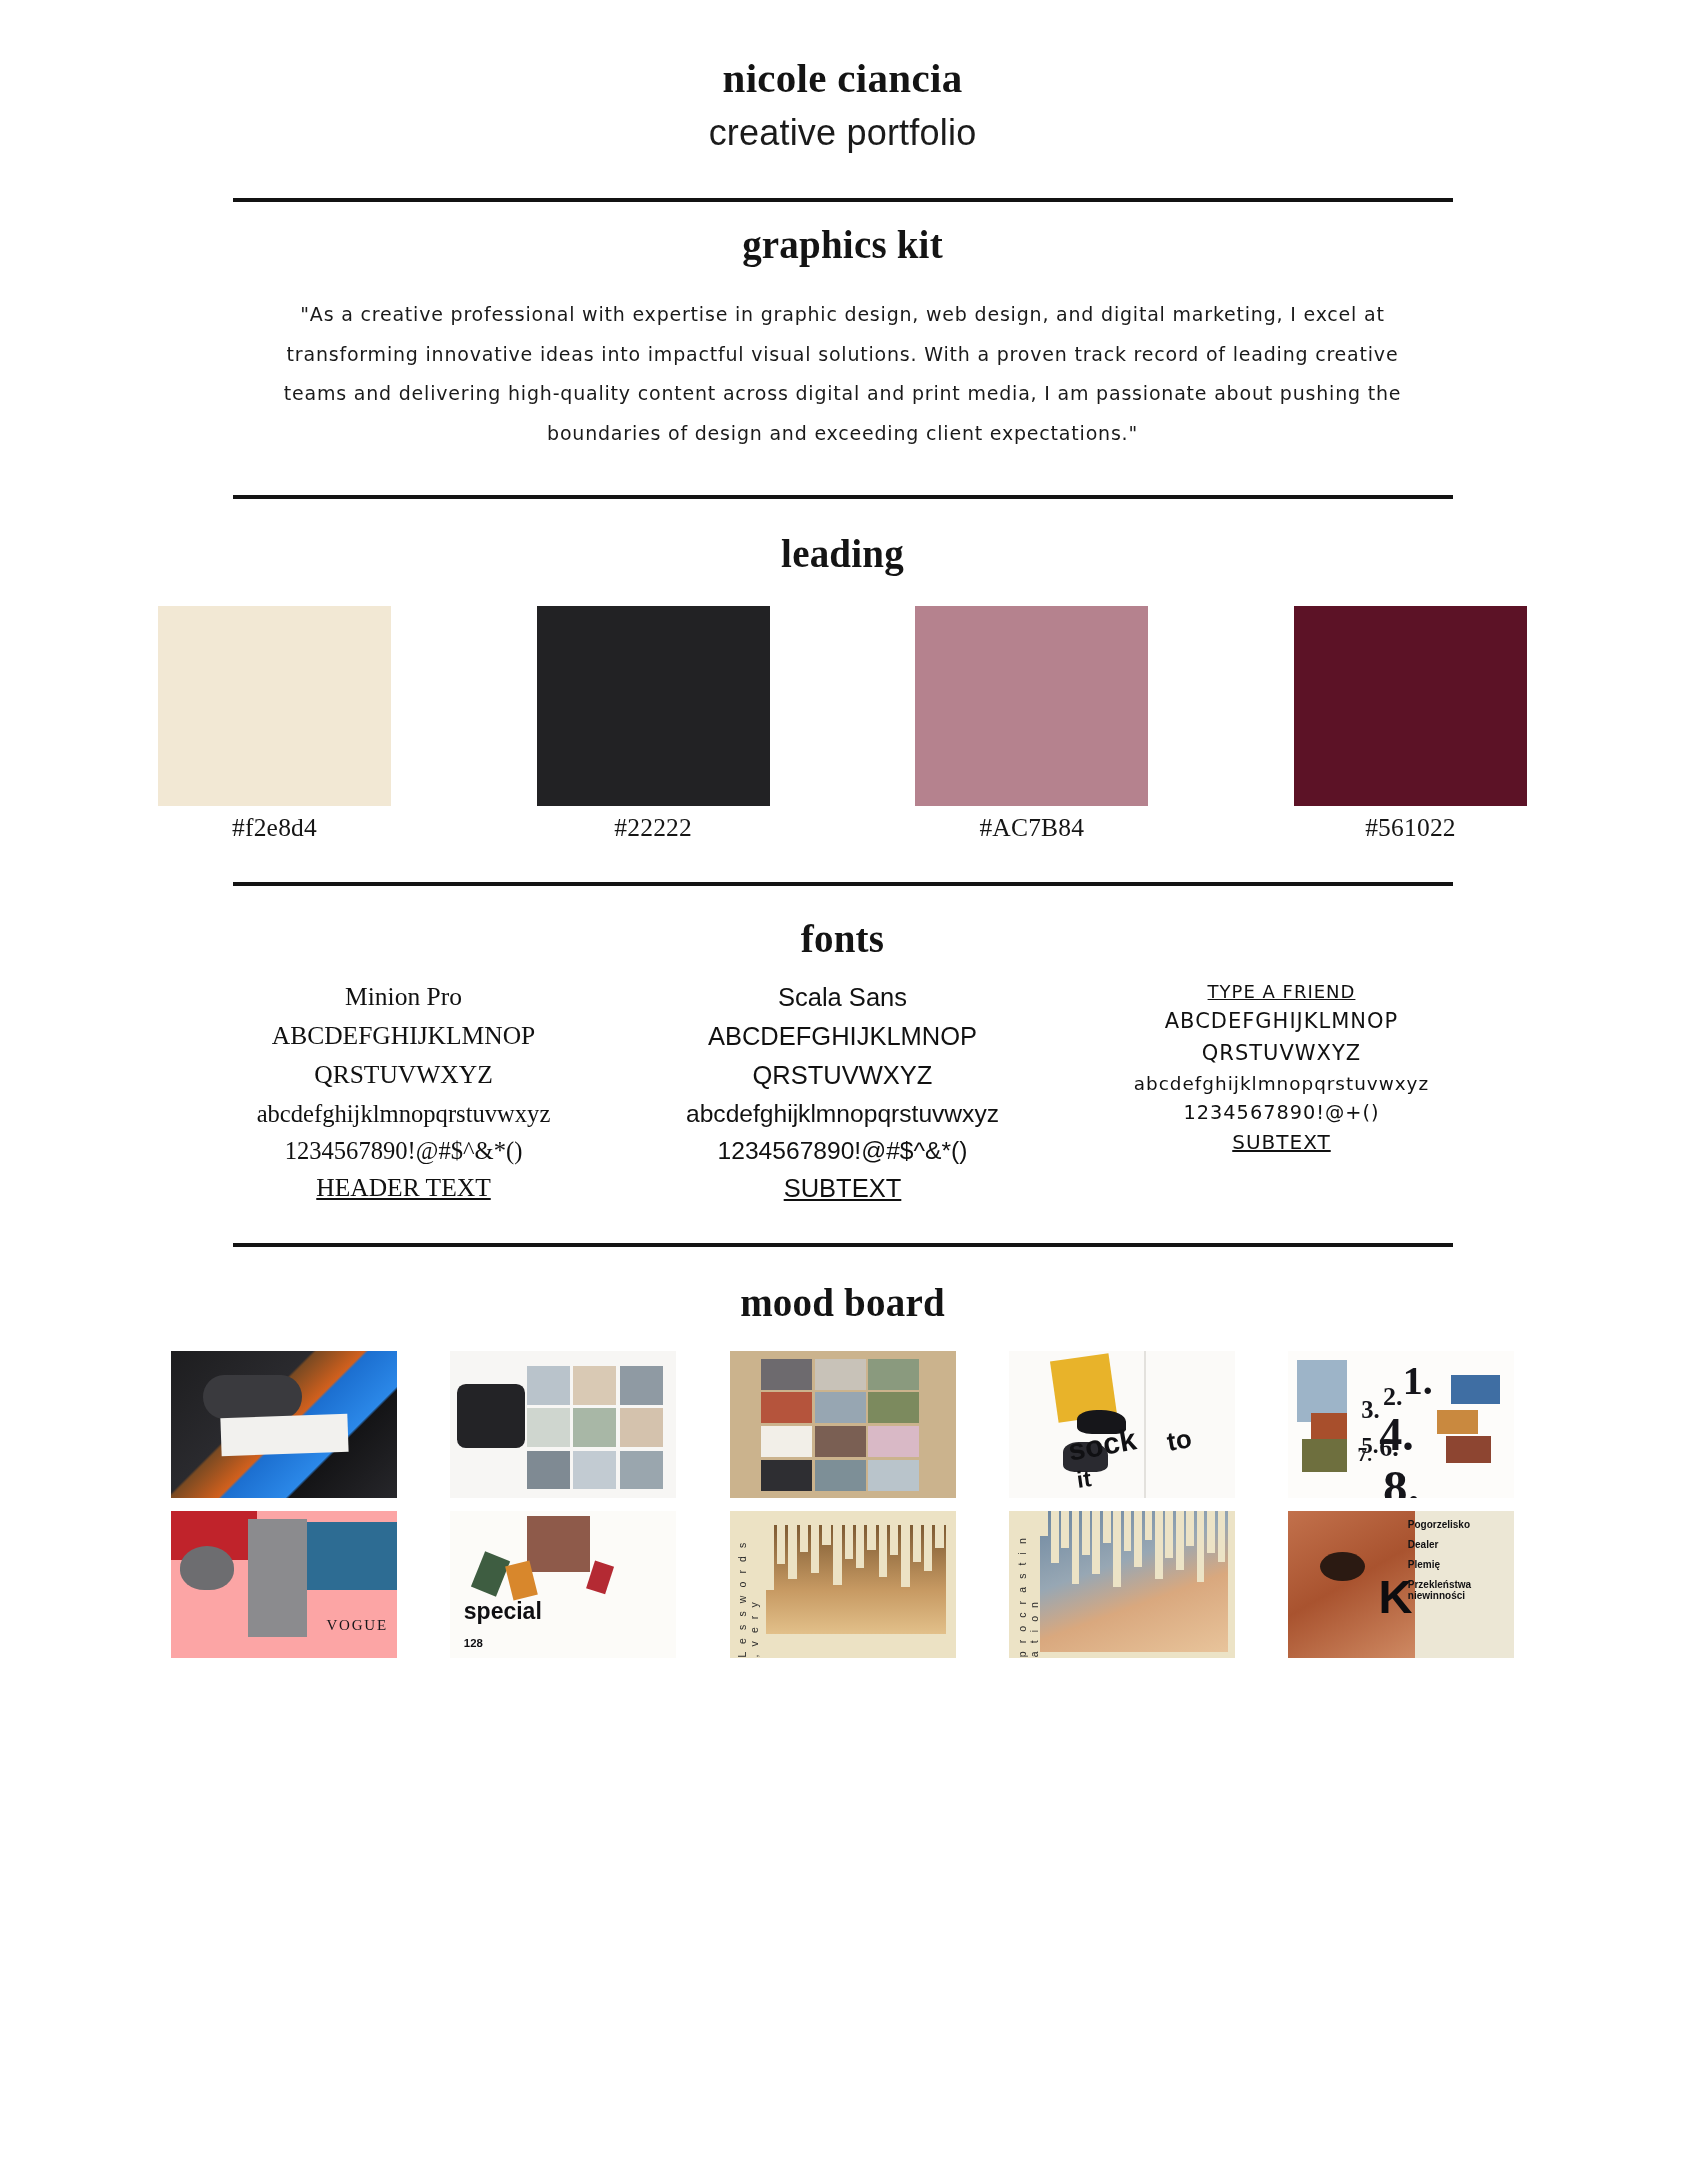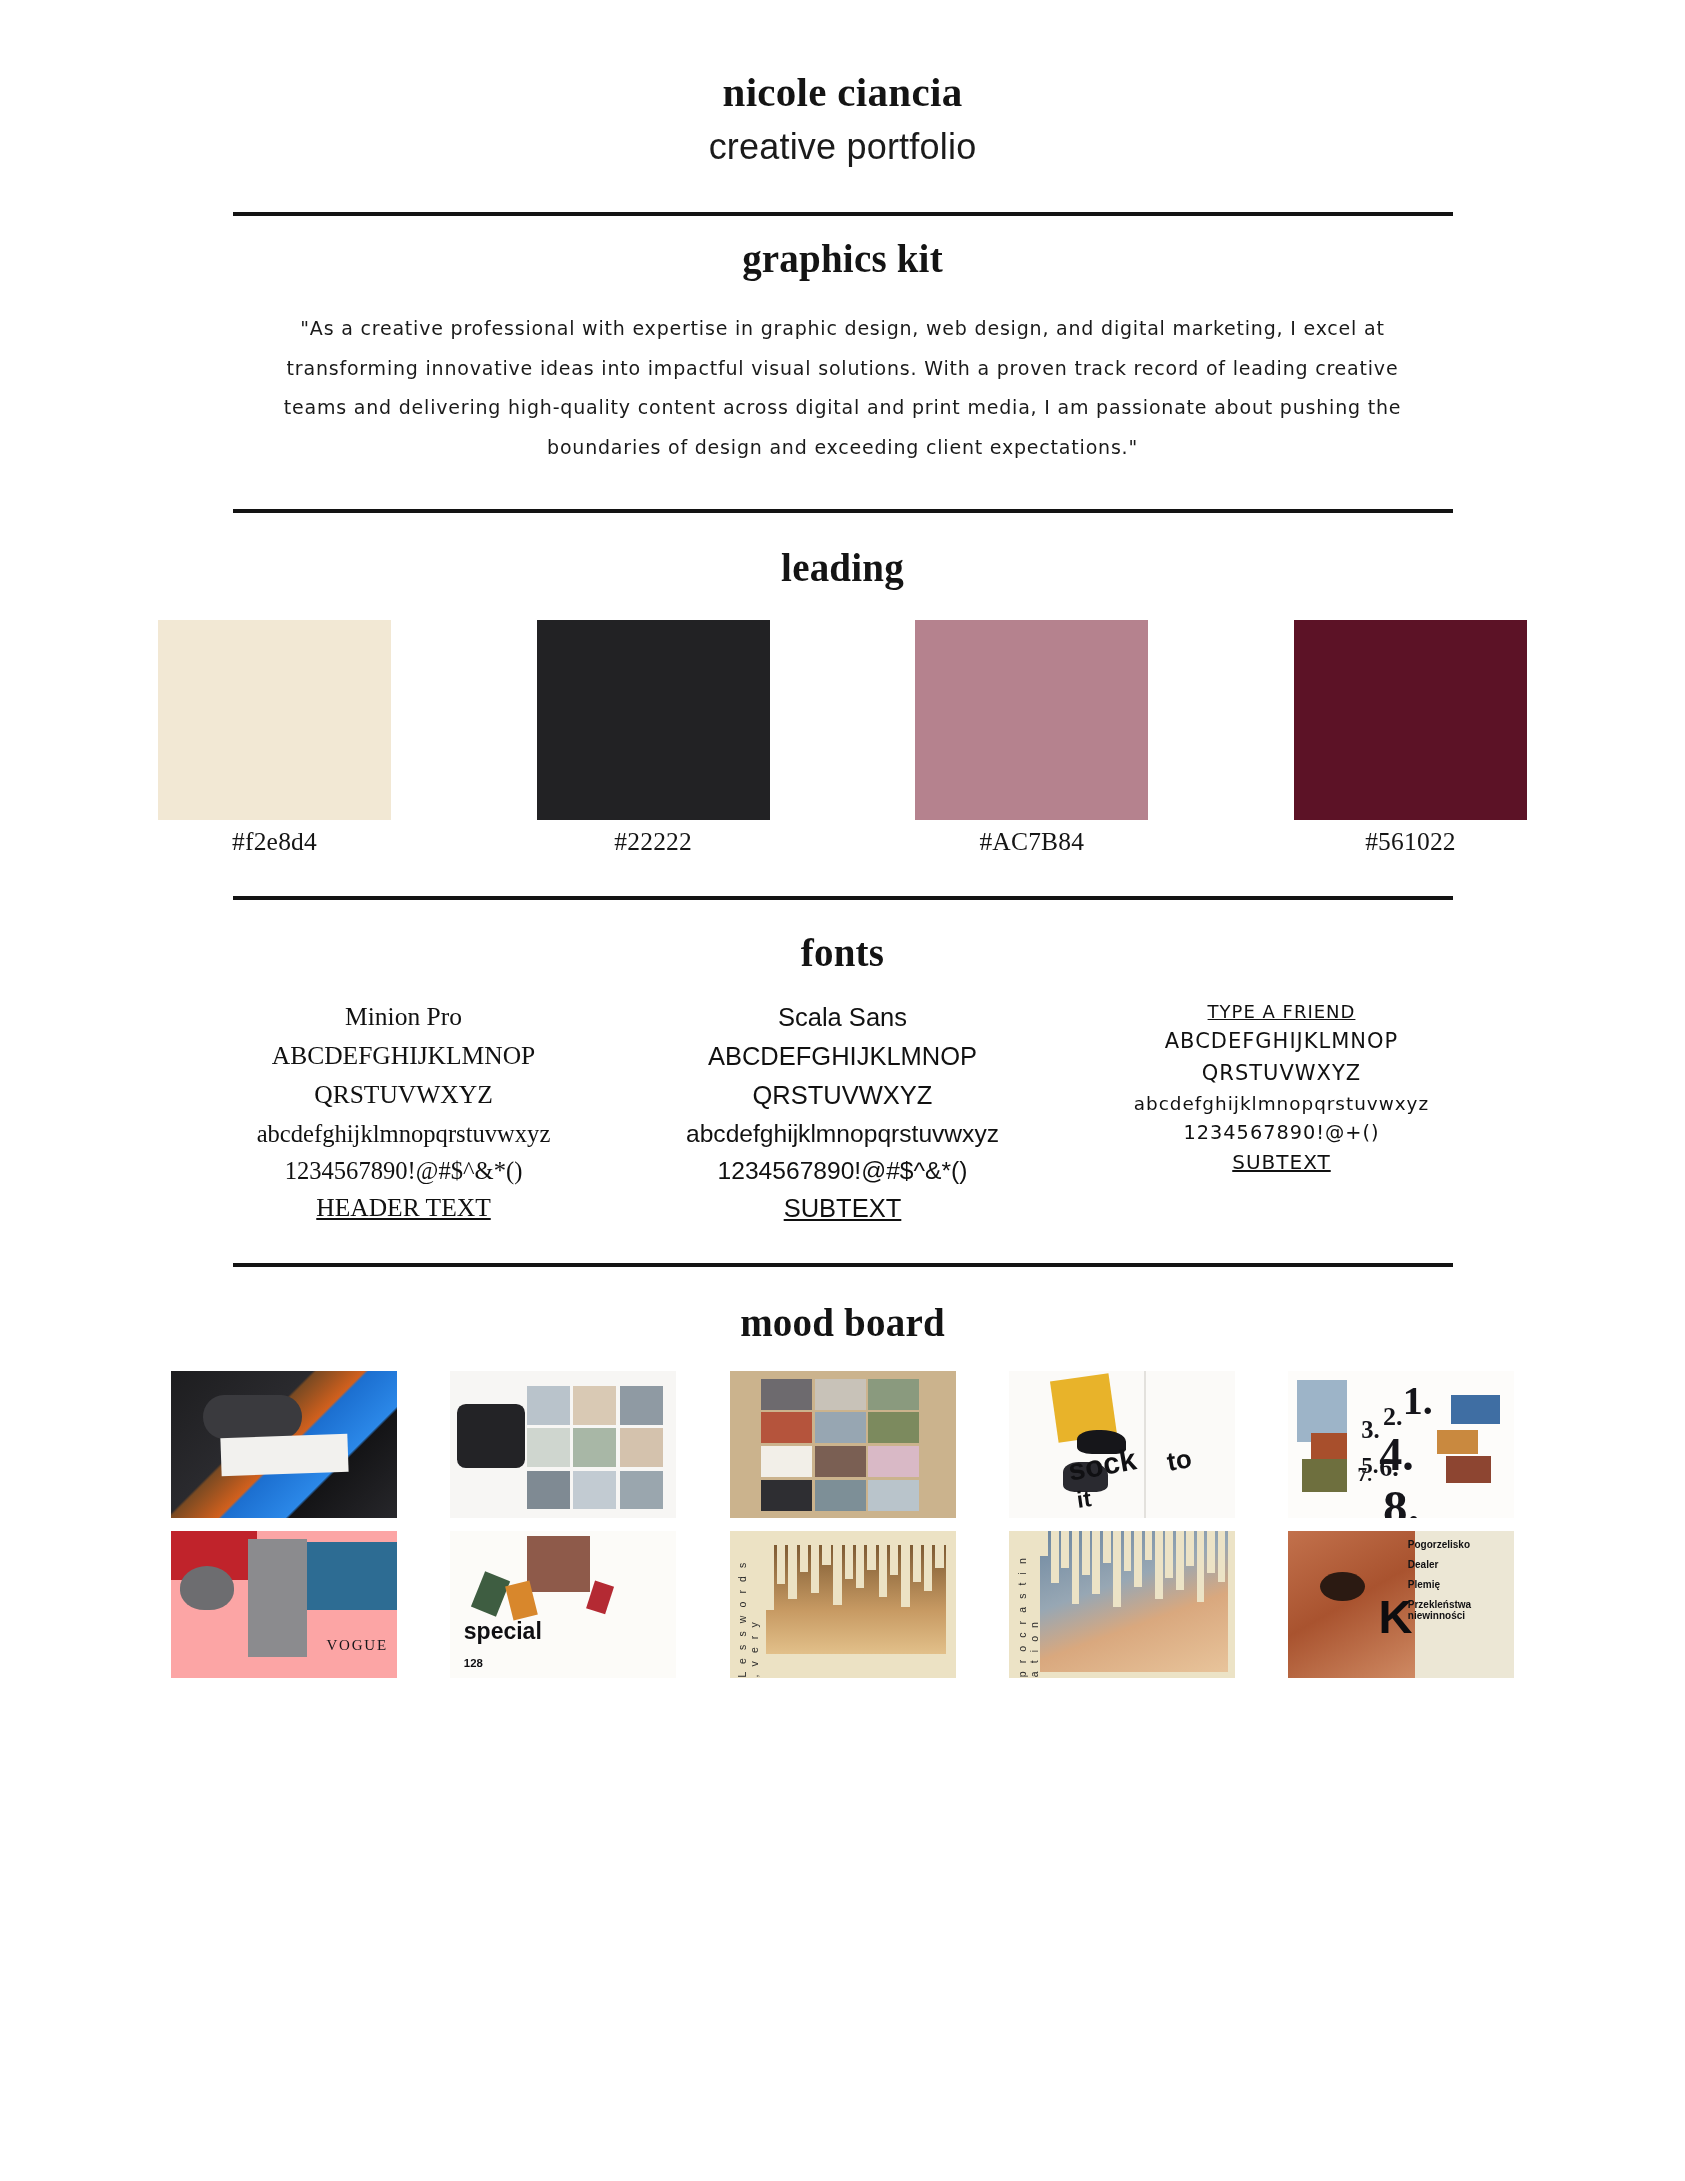--- a/index.html
+++ b/index.html
@@ -9,21 +9,21 @@
     height: 2181px;
     background: #ffffff;
     font-family: "Liberation Serif", serif;
     color: #111111;
     overflow: hidden;
   }
 
   .page { position: relative; width: 1685px; height: 2181px; }
 
   
-  .masthead { padding-top: 70px; text-align: center; }
+  .masthead { padding-top: 56px; text-align: center; }
 
   .brand-name {
     font-family: "Liberation Serif", serif;
     font-weight: 700;
     font-size: 41px;
     letter-spacing: 0.3px;
     color: #141414;
     line-height: 1.12;
   }
 
@@ -89,21 +89,21 @@
     font-size: 25.5px;
     color: #161616;
     letter-spacing: 0.2px;
   }
 
   
   .font-row {
     display: flex;
     justify-content: center;
     width: 1317px;
-    margin: 23px auto 0;
+    margin: 17px auto 0;
   }
   .font-col { width: 439px; text-align: center; }
   .font-col .line { display: block; }
 
   .font-serif  { font-family: "Liberation Serif", serif; }
   .font-sans   { font-family: "Liberation Sans", sans-serif; }
   .font-hand   { font-family: "DejaVu Sans", sans-serif; letter-spacing: 1px; }
 
   .font-col .l-name   { font-size: 25.5px; line-height: 1.52; }
   .font-col .l-upper1,

